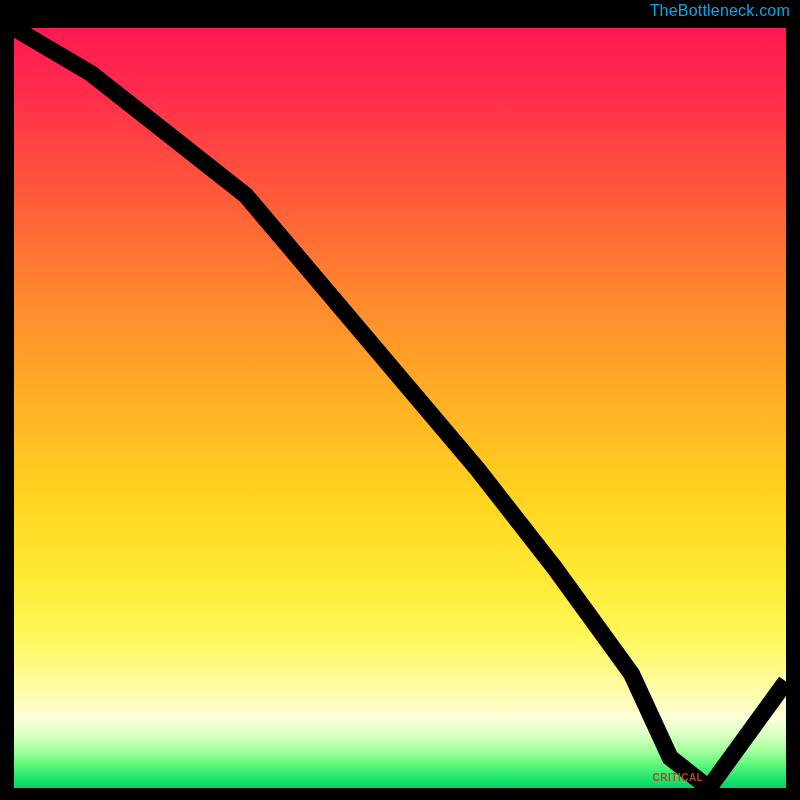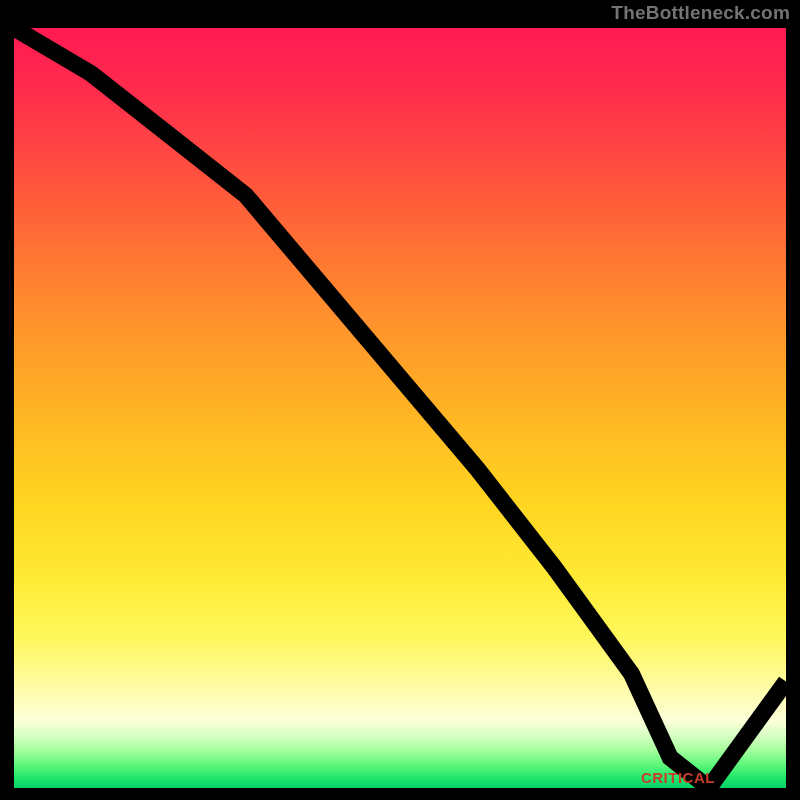--- a/index.html
+++ b/index.html
@@ -13,23 +13,23 @@
   }
   .container {
     position: relative;
     width: 800px;
     height: 800px;
   }
   .attribution {
     position: absolute;
     top: 2px;
     right: 10px;
-    color: #737373;
-    font-size: 19px;
-    font-weight: 700;
+    color: #0ea5e9;
+    font-size: 16px;
+    font-weight: 400;
     letter-spacing: 0.2px;
   }
   .plot {
     position: absolute;
     left: 14px;
     top: 28px;
     width: 772px;
     height: 760px;
   }
   .gradient {
@@ -51,21 +51,21 @@
       #d9ffc4 93%,
       #a6ff9e 95%,
       #5cf77a 97%,
       #15e36a 99%,
       #0bd16a 100%
     );
   }
   .marker {
     position: absolute;
     color: #c73d2b;
-    font-size: 15px;
+    font-size: 10px;
     font-weight: 700;
     letter-spacing: 0.5px;
     white-space: nowrap;
     transform: translate(-50%, -50%);
   }
   svg.curve {
     position: absolute;
     inset: 0;
     width: 100%;
     height: 100%;

